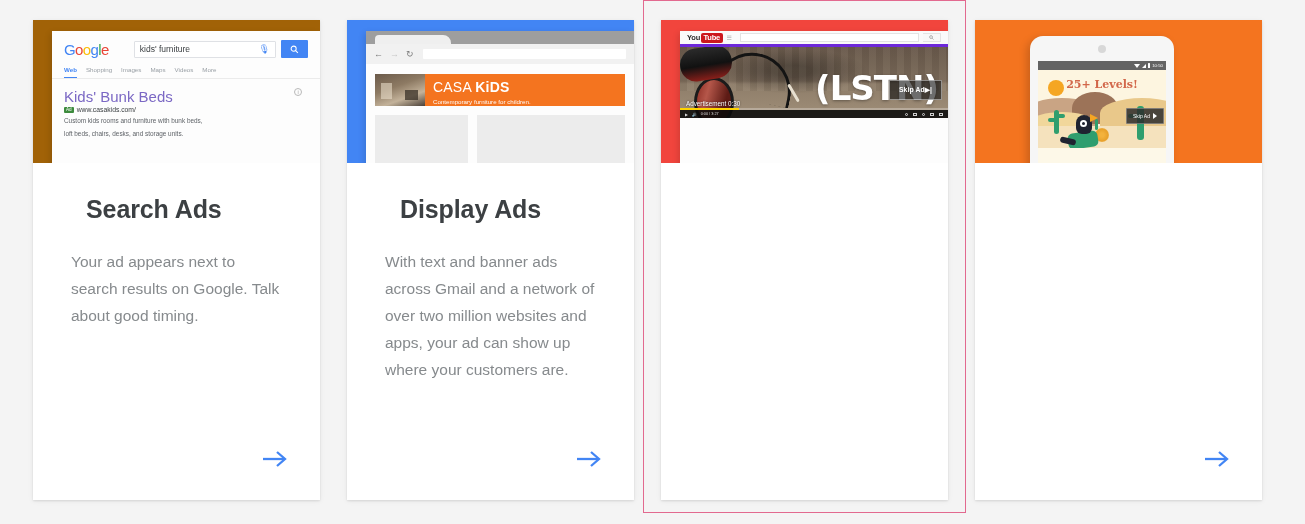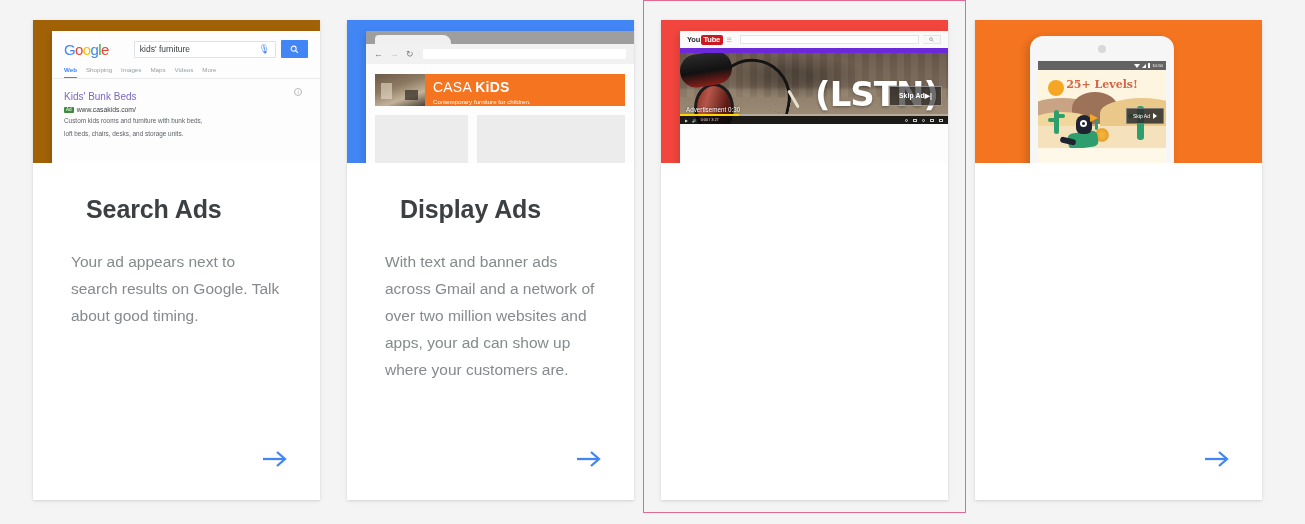--- a/index.html
+++ b/index.html
@@ -83,21 +83,21 @@
   .g-btn svg { width: 9px; height: 9px; }
   .g-tabs {
     display: flex; gap: 9px; padding: 0 12px; font-size: 6.2px; color: #9aa0a6;
     border-bottom: 1px solid #ebebeb; padding-bottom: 5px; margin-top: 2px;
   }
   .g-tabs .on { color: #4285f4; font-weight: bold; position: relative; }
   .g-tabs .on:after {
     content: ""; position: absolute; left: 0; right: 0; bottom: -5px; height: 1.5px; background: #4285f4;
   }
   .g-res { padding: 12px 12px 0 12px; }
-  .g-res .ttl { font-size: 10px; color: #7b68c4; line-height: 12px; }
+  .g-res .ttl { font-size: 15px; color: #7b68c4; line-height: 12px; }
   .g-res .urlrow { display: flex; align-items: center; gap: 3px; margin-top: 3px; }
   .g-res .adtag {
     font-size: 4.6px; background: #3d8b3d; color: #fff; padding: 0.5px 2px; border-radius: 1px;
   }
   .g-res .url { font-size: 6.8px; color: #3c4043; }
   .g-res .snip { font-size: 6.4px; color: #5f6368; line-height: 9.5px; margin-top: 3px; }
   .g-info {
     position: absolute; right: 18px; top: 57px; width: 8px; height: 8px;
     border: 0.8px solid #b9b9b9; border-radius: 50%;
     font-size: 5.5px; color: #9e9e9e; text-align: center; line-height: 7px;
@@ -143,21 +143,21 @@
   .blocks div { height: 50px; background: #ececec; }
   .blocks .b1 { flex: 0 0 93px; }
   .blocks .b2 { flex: 1 1 auto; }
 
   
   .t-video { background: #f1453d; }
   .t-video .win {
     position: absolute; left: 19px; top: 11px; right: 0; bottom: -50px;
     background: #fdfdfd; box-shadow: -2px 2px 6px rgba(0,0,0,0.12);
   }
-  .yt-top { height: 22px; background: #fafafa; display: flex; align-items: center; padding: 0 7px; gap: 4px; border-bottom: 5px solid #6d28d9; }
+  .yt-top { height: 16px; background: #fafafa; display: flex; align-items: center; padding: 0 7px; gap: 4px; border-bottom: 3px solid #6d28d9; }
   .yt-logo { display: flex; align-items: center; font-size: 7.5px; font-weight: 700; color: #2b2b2b; letter-spacing: -.2px; }
   .yt-logo .tube { background: #cc181e; color: #fff; padding: 0.5px 2.5px; border-radius: 2px; margin-left: 1px; }
   .yt-burger { font-size: 6px; color: #9a9a9a; }
   .yt-search { flex: 1 1 auto; height: 9px; border: 1px solid #e3e3e3; background: #fff; margin-left: 4px; }
   .yt-sbtn { width: 18px; height: 9px; border: 1px solid #e3e3e3; border-left: 0; background: #f8f8f8; display: flex; align-items: center; justify-content: center; }
   .yt-sbtn svg { width: 5px; height: 5px; }
   .yt-stage {
     position: relative; height: 71px; overflow: hidden;
     background:
       radial-gradient(ellipse at 42% 34%, rgba(0,0,0,.30) 0 9%, rgba(0,0,0,0) 34%),

